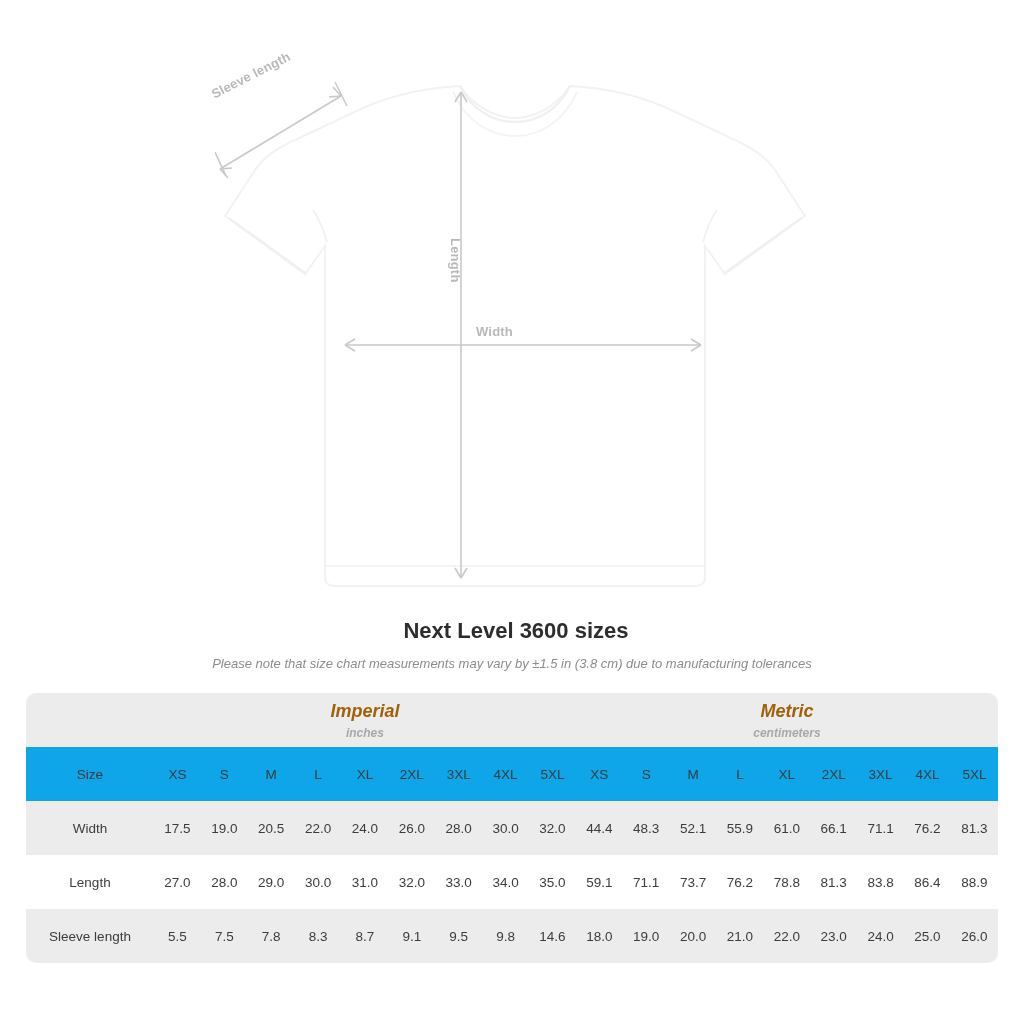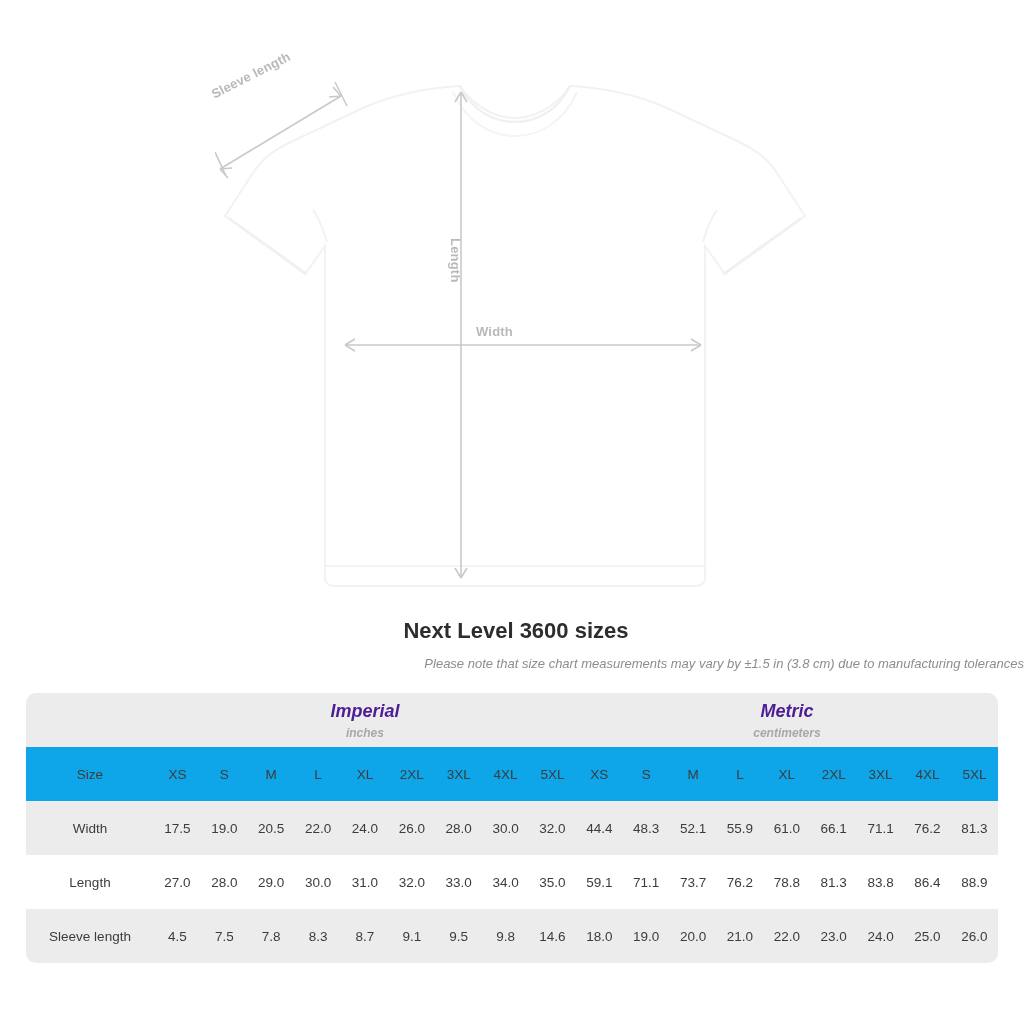--- a/index.html
+++ b/index.html
@@ -67,21 +67,20 @@
     font-size: 22px;
     font-weight: bold;
     color: #2d2d2d;
     margin: 0 0 12px 8px;
   }
   .chart-note {
     font-size: 13px;
     font-style: italic;
     color: #8c8c8c;
     margin: 0;
-    text-align: right;
   }
 
   
   .table-wrap {
     margin-top: 22px;
     padding: 0 26px;
   }
   table.size-table {
     border-collapse: collapse;
     width: 972px;
@@ -98,21 +97,21 @@
   }
   
   .grp-row td { background: #ececec; }
   .grp-row td:first-child { border-top-left-radius: 10px; }
   .grp-row td:last-child { border-top-right-radius: 10px; }
 
   .grp-title {
     font-size: 18px;
     font-style: italic;
     font-weight: bold;
-    color: #4c1d95;
+    color: #a16207;
     line-height: 1.25;
   }
   .grp-sub {
     font-size: 12px;
     font-style: italic;
     color: #a8a8a8;
     font-weight: bold;
     display: block;
     margin-top: 3px;
   }
@@ -263,21 +262,21 @@
         <td>76.2</td>
         <td>78.8</td>
         <td>81.3</td>
         <td>83.8</td>
         <td>86.4</td>
         <td>88.9</td>
       </tr>
 
       <tr class="row-shade last-row">
         <td class="rowlabel">Sleeve length</td>
-        <td>4.5</td>
+        <td>5.5</td>
         <td>7.5</td>
         <td>7.8</td>
         <td>8.3</td>
         <td>8.7</td>
         <td>9.1</td>
         <td>9.5</td>
         <td>9.8</td>
         <td>14.6</td>
         <td>18.0</td>
         <td>19.0</td>

